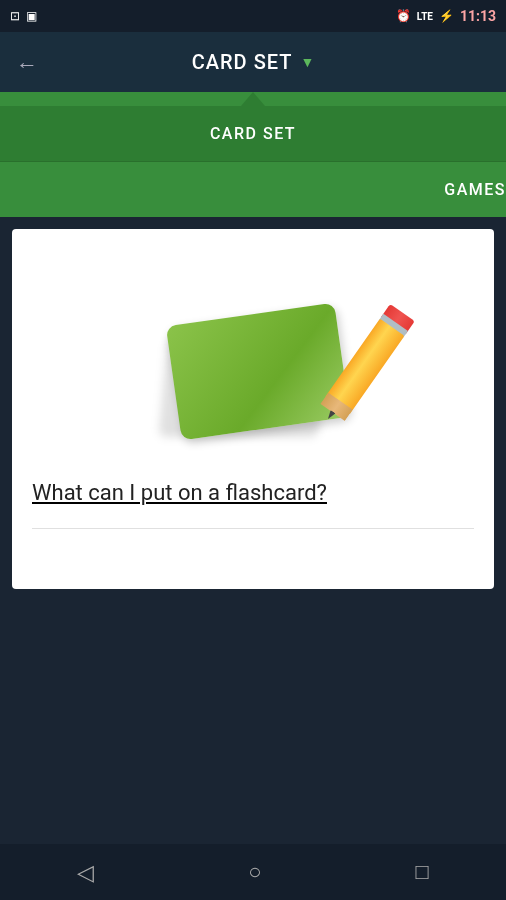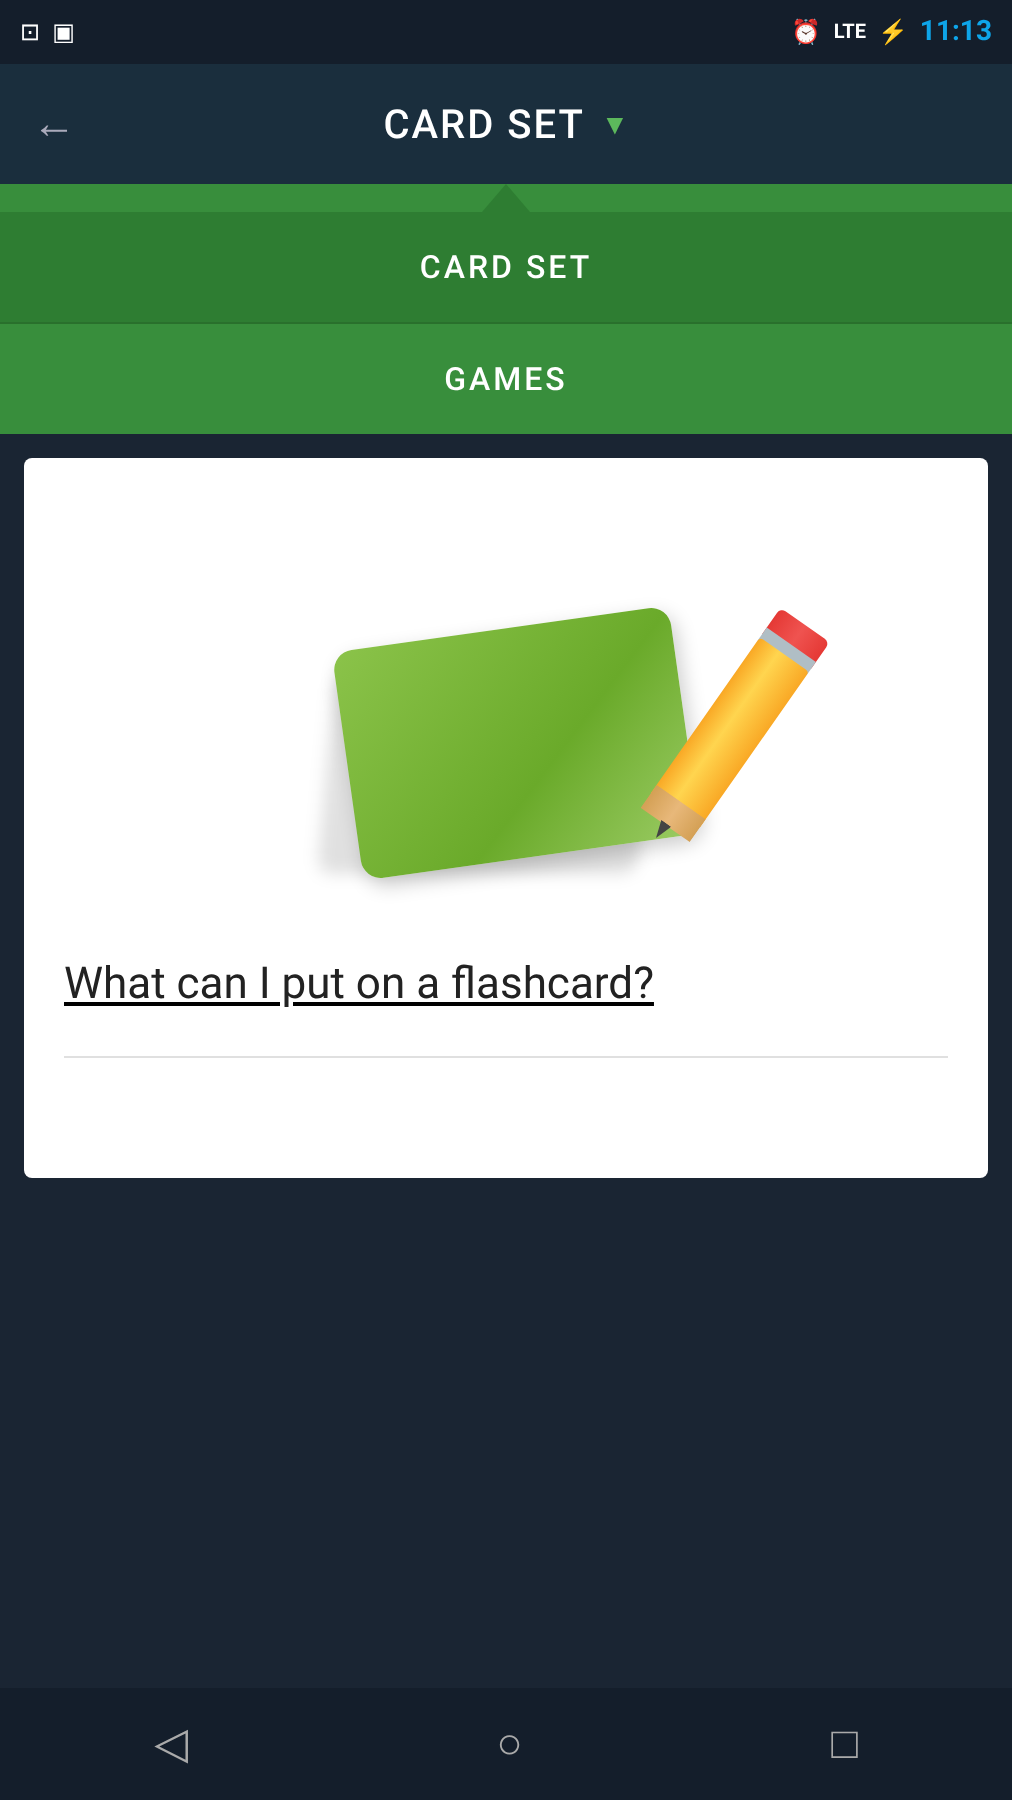--- a/index.html
+++ b/index.html
@@ -35,21 +35,21 @@
       font-size: 12px;
       color: #fff;
     }
     .status-icon {
       color: #fff;
       font-size: 12px;
     }
     .status-time {
       font-size: 14px;
       font-weight: bold;
-      color: #0ea5e9;
+      color: #fca5a5;
     }
 
     
     .app-bar {
       width: 100%;
       height: 60px;
       background: #1a2e3d;
       display: flex;
       align-items: center;
       justify-content: center;
@@ -116,20 +116,21 @@
       font-weight: 500;
       letter-spacing: 1.5px;
       cursor: pointer;
       border-bottom: 1px solid rgba(0,0,0,0.1);
     }
     .dropdown-item:first-child {
       background: #2e7d32;
     }
     .dropdown-item:last-child {
       border-bottom: none;
+      text-align: right;
     }
 
     
     .main-content {
       background: #fff;
       margin: 12px 12px 0 12px;
       border-radius: 4px;
       padding: 20px;
       min-height: 360px;
       display: flex;

